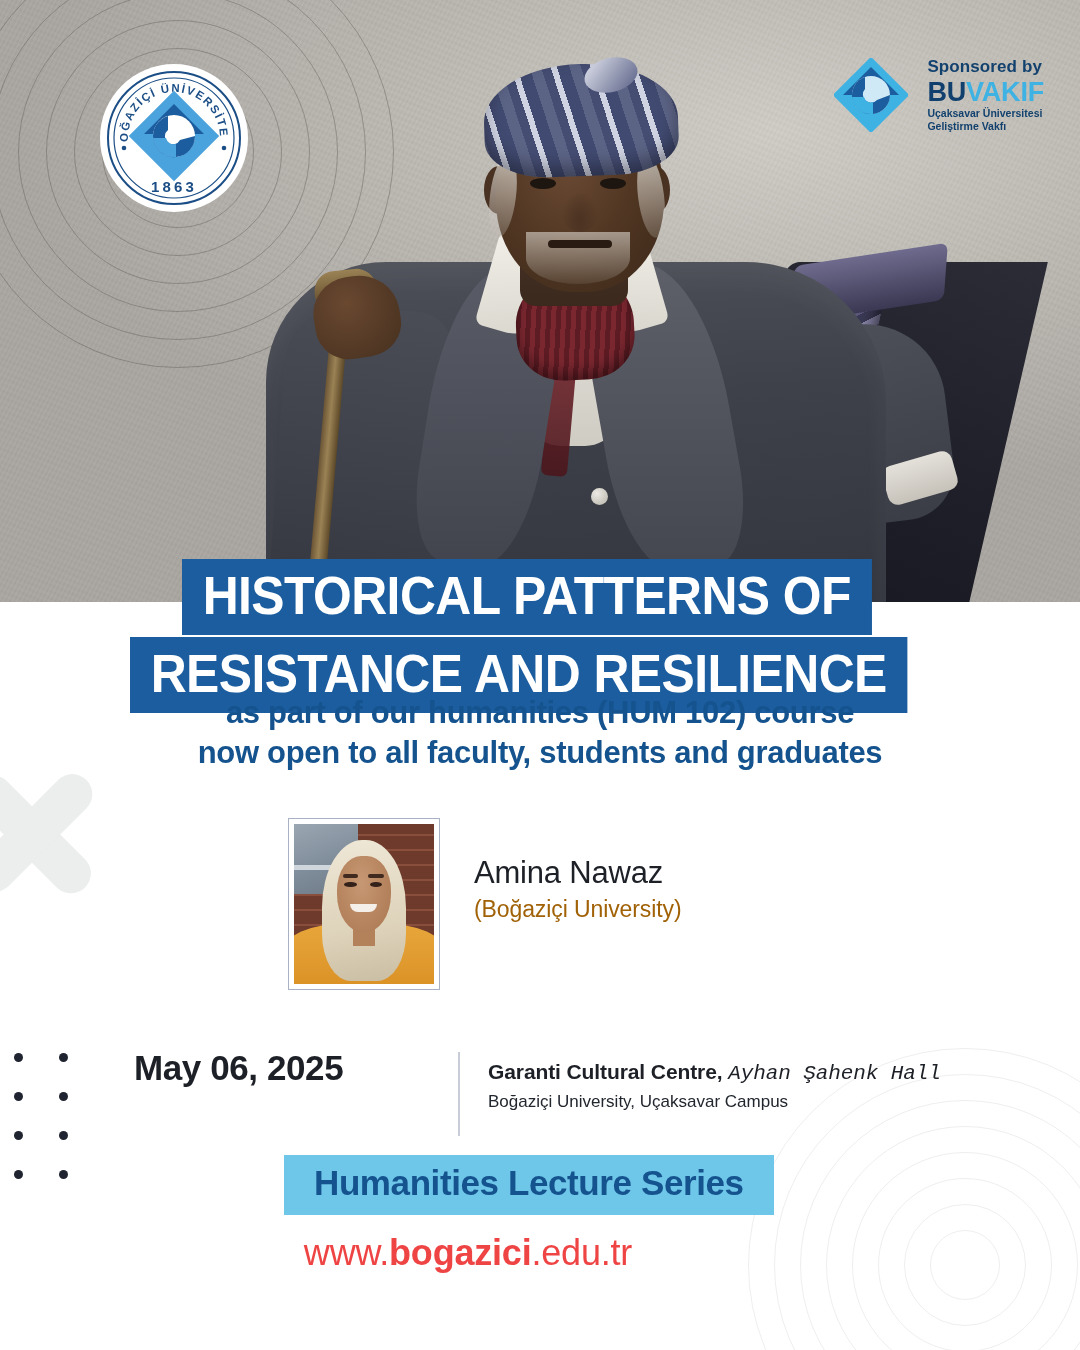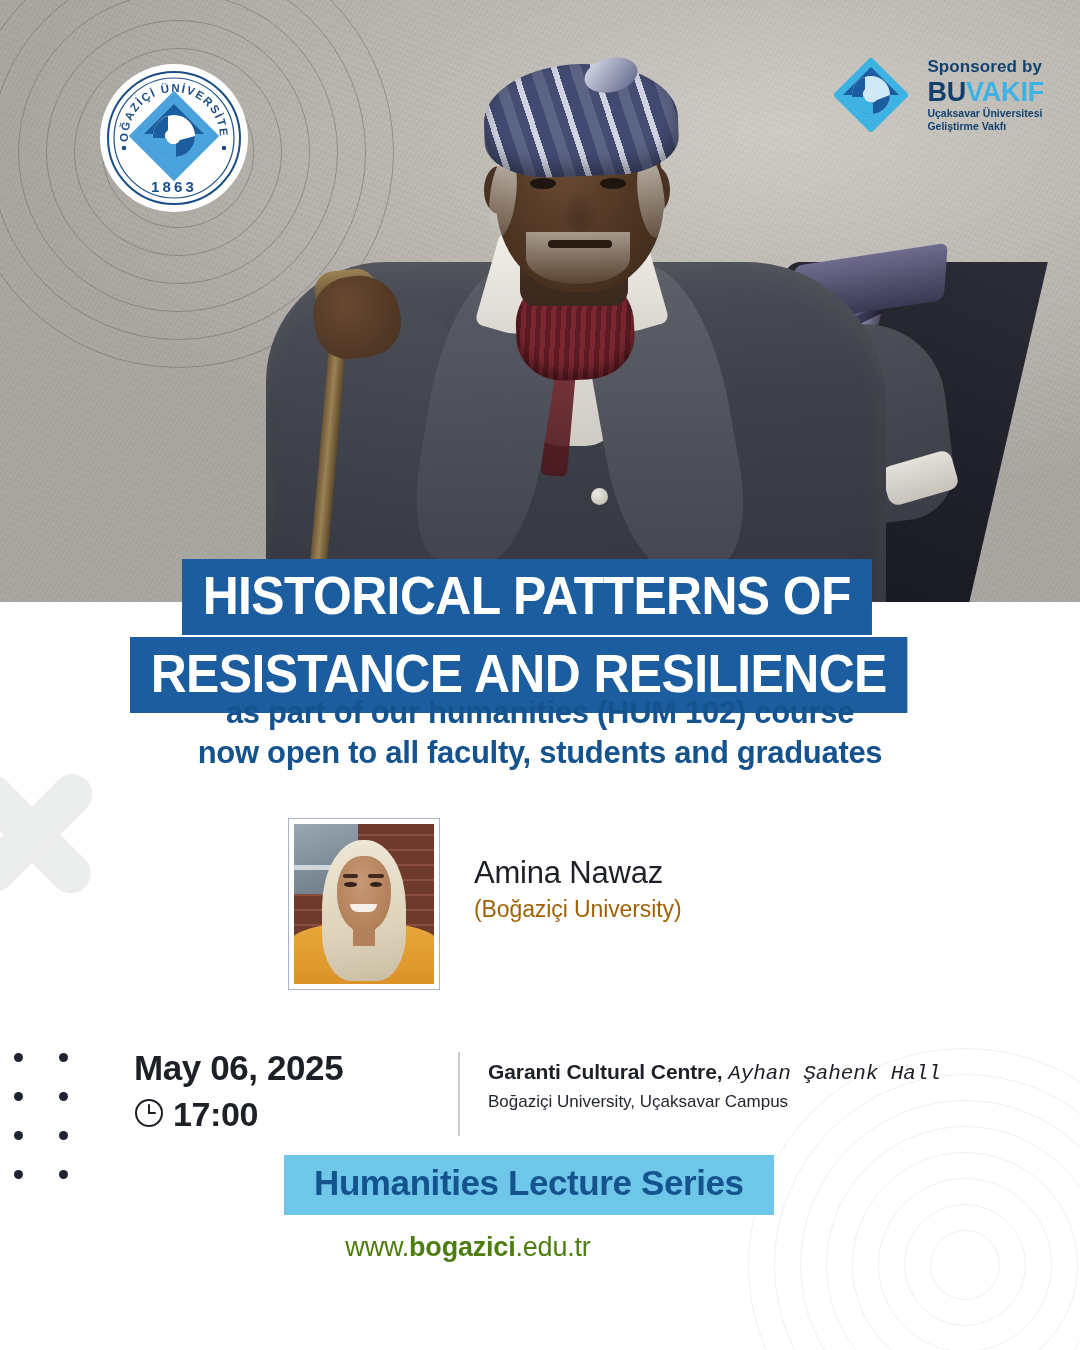--- a/index.html
+++ b/index.html
@@ -310,21 +310,21 @@
   .series {
     position:absolute; left:284px; top:1155px; z-index:6;
     background:#6ec6e8; color:#15538f;
     font-size:35px; font-weight:bold; letter-spacing:-.4px;
     padding:9px 30px 12px 30px; line-height:1.1;
   }
 
   
   .url {
     position:absolute; left:0; top:1232px; width:936px; text-align:center; z-index:6;
-    font-size:27px; color:#4d7c0f; letter-spacing:-.2px;
+    font-size:36px; color:#ef4444; letter-spacing:-.2px;
   }
   .url b { font-weight:bold; }
 </style>
 </head>
 <body>
 
 <div class="hero">
   <div class="hero-bg"></div>
   <div class="hero-grain"></div>
 
@@ -476,29 +476,20 @@
       <span class="dot"></span>
     </div>
   <div class="row">
       <span class="dot"></span>
       <span class="dot"></span>
     </div>
 </div>
 
 <div class="when">
   <div class="date">May 06, 2025</div>
-  <div class="timerow">
-    <span>
-      <svg viewBox="0 0 30 30" width="30" height="30" aria-hidden="true">
-        <circle cx="15" cy="15" r="13" fill="none" stroke="#1d2026" stroke-width="2"></circle>
-        <path d="M 15 7 L 15 15 L 21 15" fill="none" stroke="#1d2026" stroke-width="2" stroke-linecap="round"></path>
-      </svg>
-    </span>
-    <span class="time">17:00</span>
-  </div>
 </div>
 
 <div class="divider"></div>
 
 <div class="where">
   <div class="venue">
     <b>Garanti Cultural Centre,</b>
     <i>Ayhan Şahenk Hall</i>
   </div>
   <div class="campus">Boğaziçi University, Uçaksavar Campus</div>

